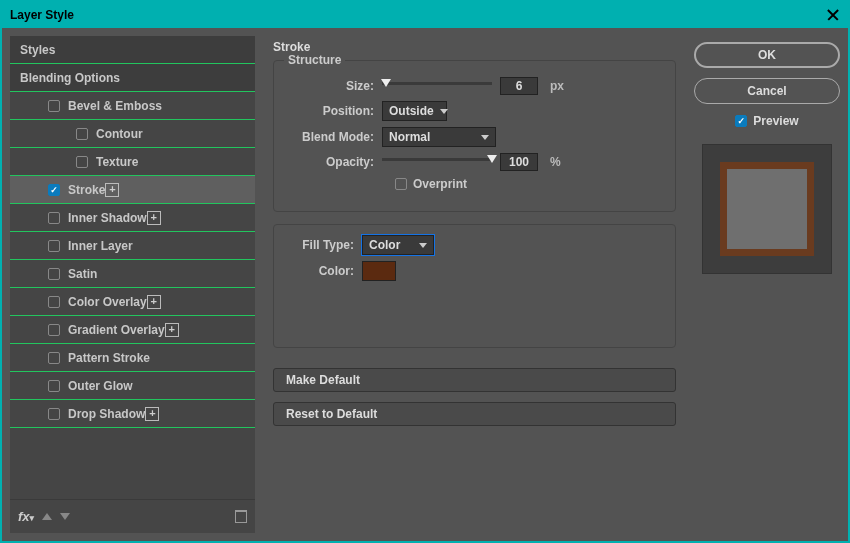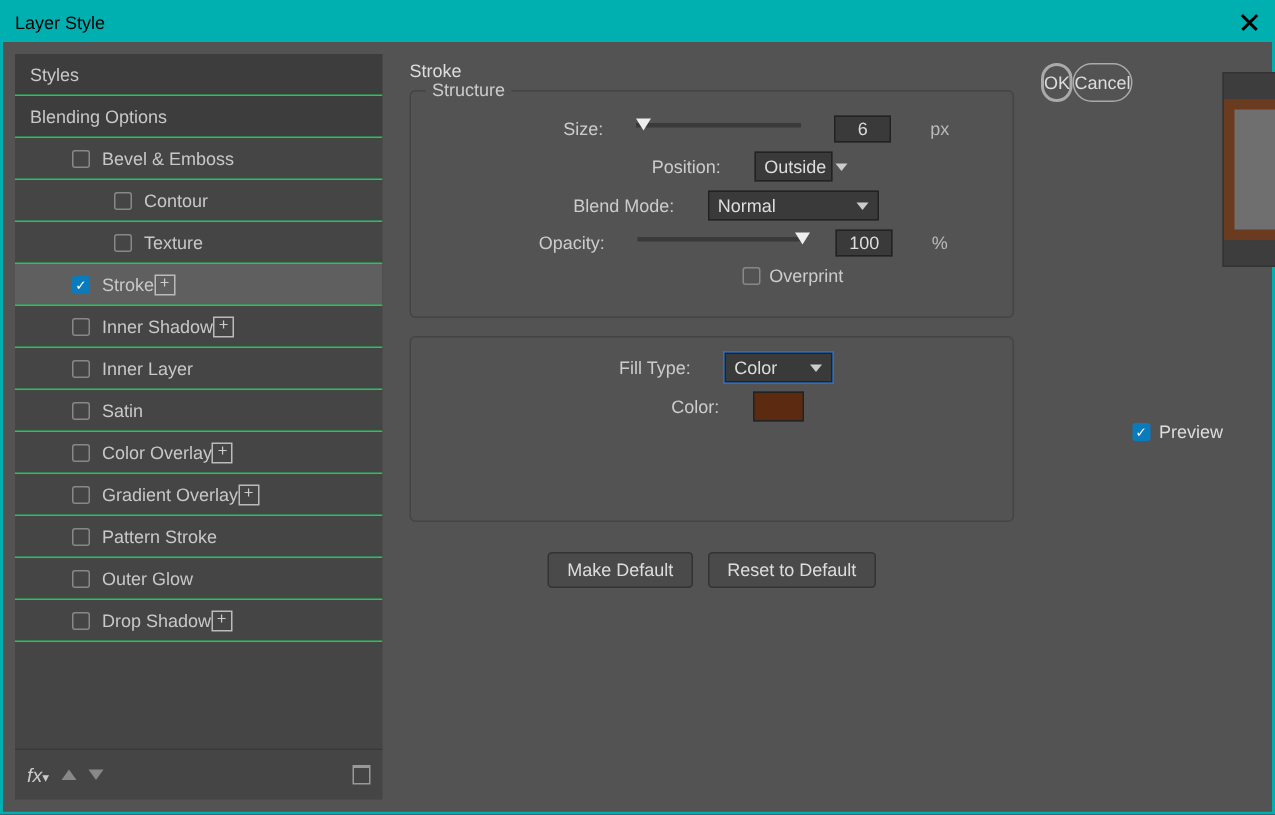--- a/index.html
+++ b/index.html
@@ -1,17 +1,17 @@
 <!DOCTYPE html>
 <html><head>
 <meta charset="utf-8">
 <style>
 * { box-sizing: border-box; margin: 0; padding: 0; font-family: Arial, sans-serif; font-size: 12px; }
 body { background: #535353; width: 850px; height: 543px; overflow: hidden; }
-.window { width: 850px; height: 543px; border: 2px solid #00b0b0; background: #0369a1; position: relative; }
+.window { width: 850px; height: 543px; border: 2px solid #00b0b0; background: #a21caf; position: relative; font-weight: bold; }
 .titlebar { height: 26px; background: #00b0b0; display: flex; align-items: center; padding: 0 8px; justify-content: space-between; }
 .titlebar-text { color: #000; font-size: 12px; }
 .close-x { width: 14px; height: 14px; position: relative; cursor: pointer; }
 .close-x::before, .close-x::after { content: ""; position: absolute; width: 14px; height: 1.5px; background: #000; top: 6px; left: 0; }
 .close-x::before { transform: rotate(45deg); }
 .close-x::after { transform: rotate(-45deg); }
 .body { display: flex; height: calc(100% - 26px); background: #535353; padding: 8px; gap: 8px; }
 .left-panel { width: 245px; background: #454545; display: flex; flex-direction: column; }
 .left-list { flex: 1; overflow-y: auto; }
 .left-footer { height: 34px; border-top: 1px solid #3a3a3a; display: flex; align-items: center; padding: 0 8px; gap: 8px; }
@@ -22,35 +22,35 @@
 .sidebar-item.active { background: #5f5f5f; }
 .item-left { display: flex; align-items: center; gap: 8px; padding-left: 28px; }
 .checkbox { width: 12px; height: 12px; border: 1px solid #888; border-radius: 2px; display: inline-flex; align-items: center; justify-content: center; font-size: 9px; color: #fff; }
 .checkbox.checked { background: #0a7bbd; border-color: #0a7bbd; }
 .plus-box { width: 14px; height: 14px; border: 1px solid #bbb; color: #ccc; display: flex; align-items: center; justify-content: center; font-size: 11px; line-height: 1; }
 
 .mid-panel { flex: 1; background: #535353; display: flex; flex-direction: column; padding: 0 10px 10px 10px; }
 .panel-title { color: #ddd; padding: 4px 0 6px 0; }
 .fieldset { border: 1px solid #444; border-radius: 4px; padding: 10px 14px 14px 14px; margin-bottom: 12px; position: relative; }
 .fieldset-label { position: absolute; top: -8px; left: 10px; background: #535353; color: #ccc; padding: 0 4px; }
-.row { display: flex; align-items: center; margin: 6px 0; gap: 22px; justify-content: center; }
+.row { display: flex; align-items: center; margin: 6px 0; gap: 8px; }
 .row-label { width: 86px; text-align: right; color: #ccc; }
 .slider { position: relative; height: 14px; width: 110px; }
 .slider-track { position: absolute; top: 3px; left: 0; right: 0; height: 3px; background: #3a3a3a; }
 .slider-thumb { position: absolute; top: 0; width: 0; height: 0; border-left: 5px solid transparent; border-right: 5px solid transparent; border-top: 8px solid #eee; transform: translateX(-5px); }
 .num-input { width: 38px; height: 18px; background: #3a3a3a; border: 1px solid #222; color: #ddd; text-align: center; line-height: 16px; }
 .unit { color: #bbb; margin-left: 4px; }
 .dropdown { height: 20px; background: #3a3a3a; border: 1px solid #222; color: #ddd; display: inline-flex; align-items: center; padding: 0 6px; gap: 6px; position: relative; }
 .dropdown.selected { outline: 1px solid #1473e6; }
 .chev { width: 0; height: 0; border-left: 4px solid transparent; border-right: 4px solid transparent; border-top: 5px solid #ccc; margin-left: auto; }
 .chk-row { display: flex; align-items: center; gap: 6px; color: #ccc; margin-left: 18px; }
 .color-swatch { width: 34px; height: 20px; background: #5b2a10; border: 1px solid #222; }
-.btn-row { display: flex; justify-content: center; gap: 10px; margin-top: 8px; }
+.btn-row { display: flex; justify-content: center; gap: 10px; margin-top: 8px; flex-direction: column; }
 .btn { background: #4a4a4a; border: 1px solid #333; color: #ddd; height: 24px; padding: 0 12px; display: inline-flex; align-items: center; border-radius: 3px; cursor: pointer; }
-.right-panel { width: 146px; display: flex; flex-direction: row; padding-top: 6px; }
+.right-panel { width: 146px; display: flex; flex-direction: column; gap: 10px; padding-top: 6px; }
 .pill-btn { height: 26px; border: 1px solid #aaa; border-radius: 13px; color: #ddd; display: flex; align-items: center; justify-content: center; cursor: pointer; background: #535353; }
 .preview-row { display: flex; align-items: center; gap: 6px; color: #ddd; justify-content: center; }
 .preview-box { width: 130px; height: 130px; background: #3d3d3d; border: 1px solid #333; margin: 6px auto 0 auto; display: flex; align-items: center; justify-content: center; }
 .preview-inner-ring { width: 94px; height: 94px; background: #6a3b1f; display: flex; align-items: center; justify-content: center; }
 .preview-inner { width: 80px; height: 80px; background: #6f6f6f; }
 .footer-spacer { flex: 1; }
 .trash { width: 12px; height: 13px; border: 1px solid #999; border-top-width: 2px; cursor: pointer; }
 .fx { color: #ccc; font-style: italic; font-size: 13px; }
 .arrow { width: 0; height: 0; }
 .arrow.up { border-left: 5px solid transparent; border-right: 5px solid transparent; border-bottom: 7px solid #888; }
@@ -173,21 +173,21 @@
           <div class="slider">
             <div class="slider-track"></div>
             <div class="slider-thumb" style="left:4%"></div>
           </div>
           <span class="num-input">6</span>
           <span class="unit">px</span>
         </div>
 
         <div class="row">
           <span class="row-label">Position:</span>
-          <span class="dropdown" style="width:52px">
+          <span class="dropdown" style="width:65px">
             <span>Outside</span>
             <span class="chev"></span>
           </span>
         </div>
 
         <div class="row">
           <span class="row-label">Blend Mode:</span>
           <span class="dropdown" style="width:114px">
             <span>Normal</span>
             <span class="chev"></span>
@@ -199,21 +199,21 @@
           <div class="slider">
             <div class="slider-track"></div>
             <div class="slider-thumb" style="left:100%"></div>
           </div>
           <span class="num-input">100</span>
           <span class="unit">%</span>
         </div>
 
         <div class="row">
           <span class="row-label"></span>
-          <span class="chk-row" style="margin-left:0">
+          <span class="chk-row" style="margin-left:13px">
             <span class="checkbox"></span>
             <span>Overprint</span>
           </span>
         </div>
       </div>
 
       <div class="fieldset" style="padding-bottom:60px">
         <div class="row" style="margin-top:0">
           <span class="row-label" style="width:66px">Fill Type:</span>
           <span class="dropdown selected" style="width:72px">

